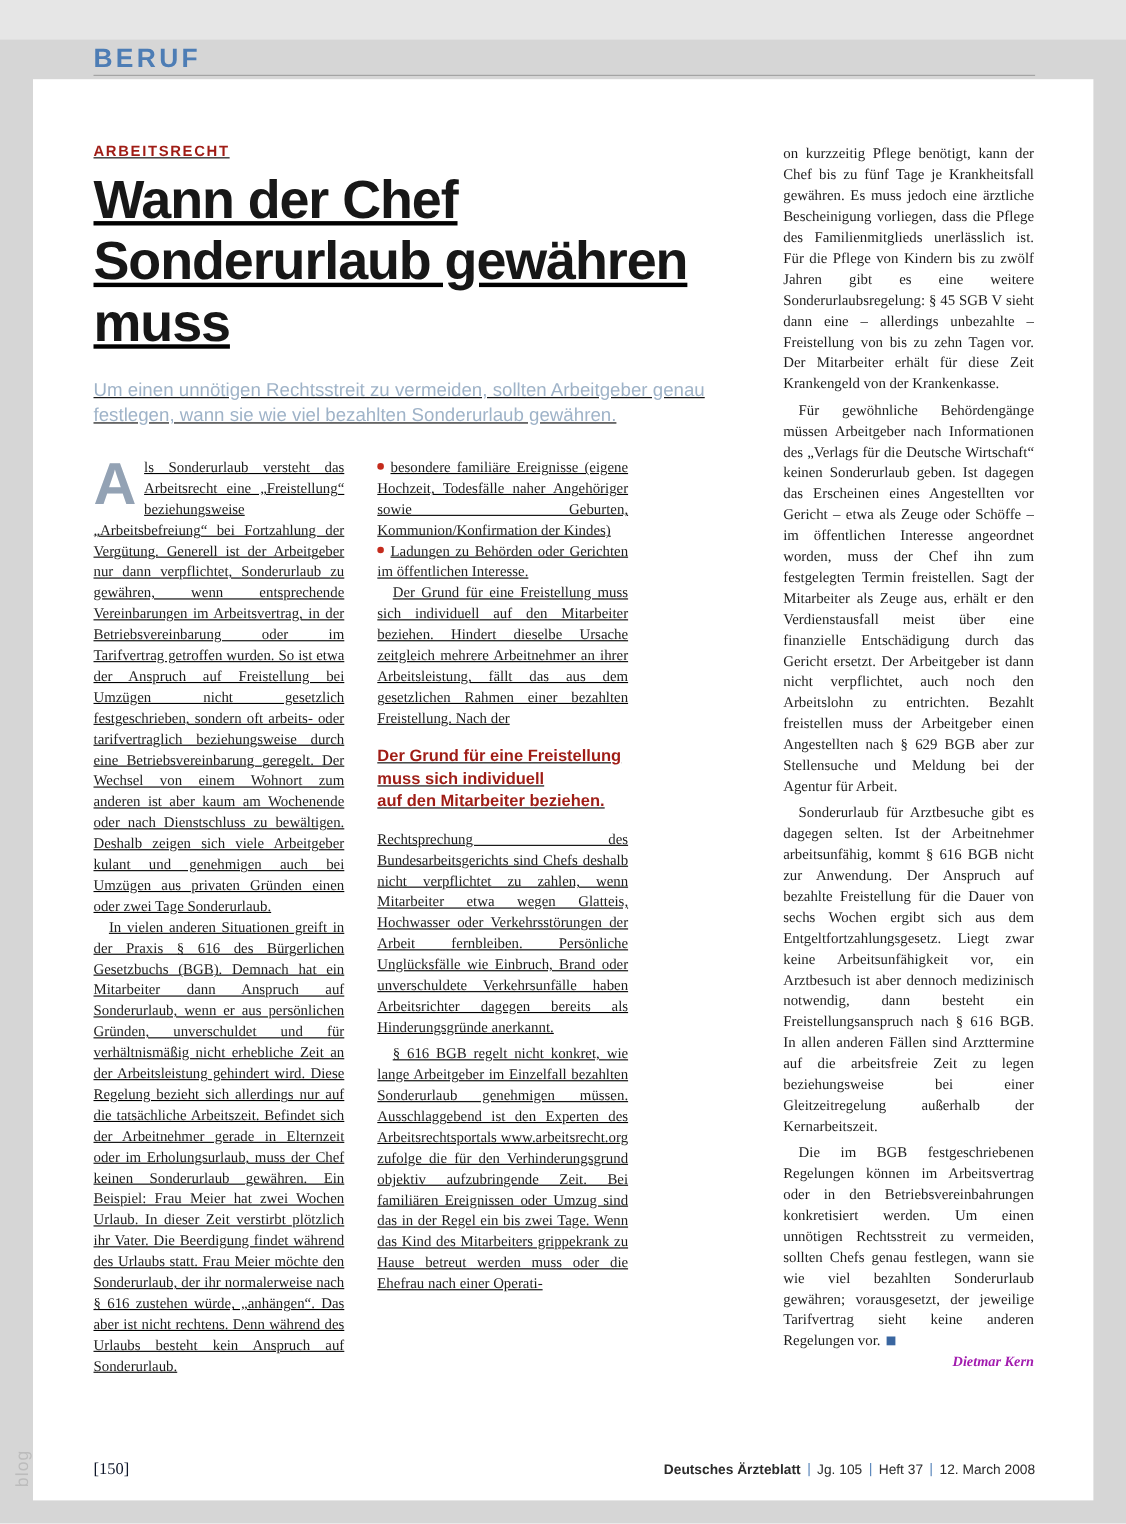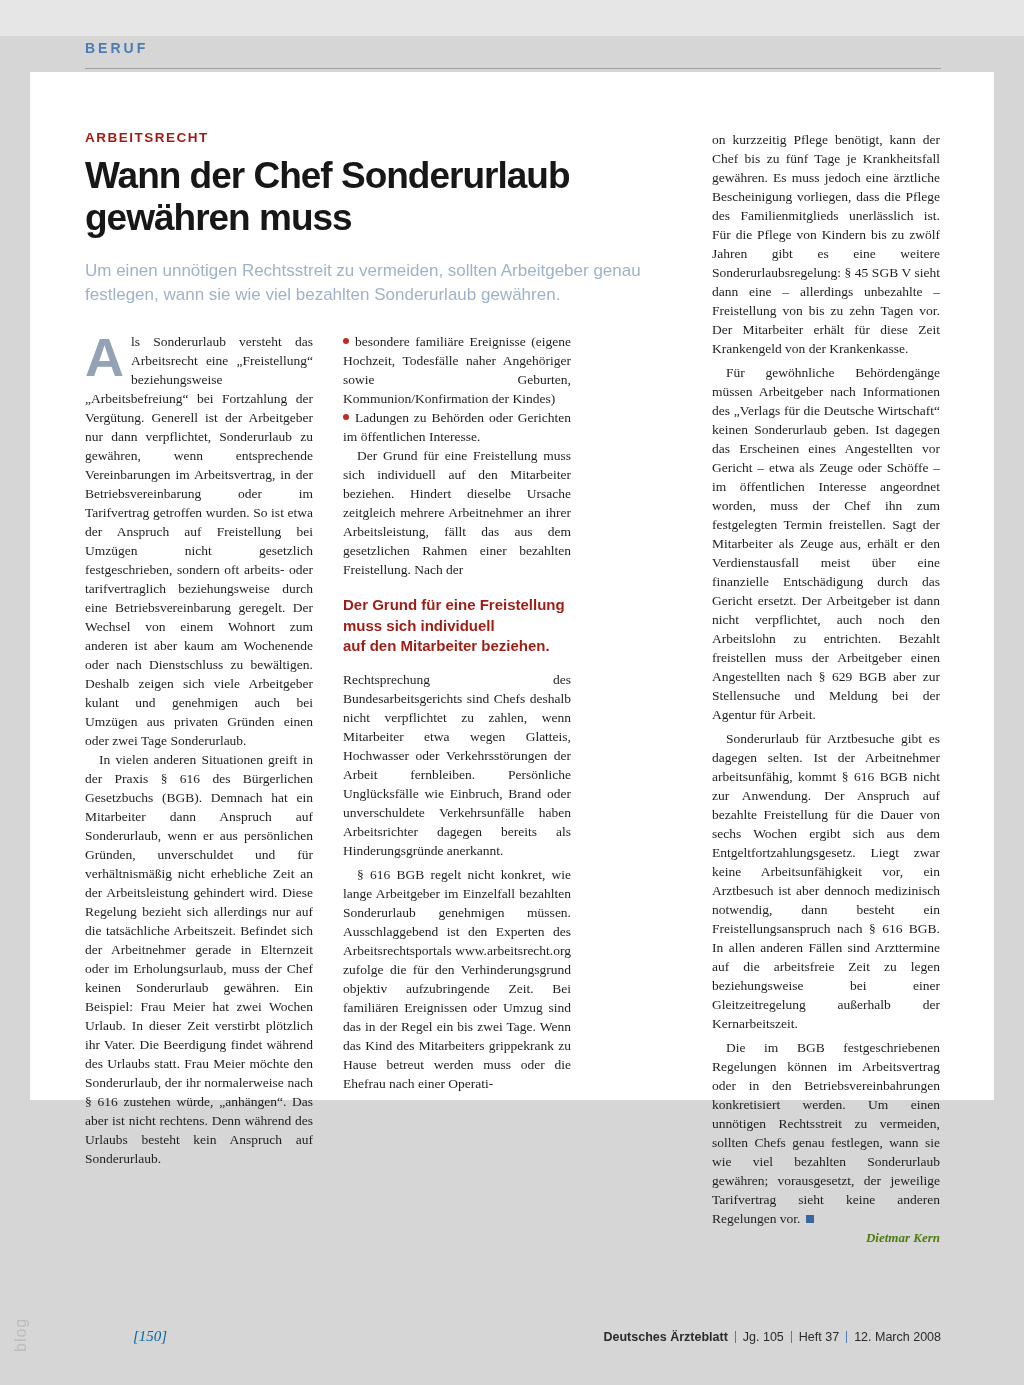--- a/index.html
+++ b/index.html
@@ -7,38 +7,38 @@
   body {
     position:relative;
     background:#d6d6d6;
     font-family:"Liberation Serif", serif;
     overflow:hidden;
   }
   .strip { position:absolute; top:0; left:0; width:1024px; height:36px; background:#e6e6e6; }
   .masthead-text {
     position:absolute; top:40px; left:85px;
     font-family:"Liberation Sans", sans-serif; font-weight:bold;
-    font-size:14px; letter-spacing:3px;
+    font-size:24px; letter-spacing:3px;
     color:var(--accent-blue,#4d7db5);
   }
   .masthead-rule { position:absolute; top:68px; left:85px; width:856px; height:1px; background:#9f9f9f; }
   .page {
-    position:absolute; top:72px; left:30px; width:964px; height:1028px;
-    background:#ffffff; padding:58px 54px 0 55px;
+    position:absolute; top:72px; left:30px; width:964px; height:1292px;
+    background:#ffffff; padding:58px 54px 0 55px;text-decoration:underline;
   }
   .content { position:relative; width:855px; }
   .article-header { width:600px; }
   .kicker {
     font-family:"Liberation Sans", sans-serif; font-weight:bold;
     font-size:13.5px; letter-spacing:1.5px;
     color:var(--accent-red,#9f1c15);
   }
   .headline {
     font-family:"Liberation Sans", sans-serif; font-weight:bold;
-    font-size:37px; line-height:1.14; letter-spacing:-1px;
+    font-size:49px; line-height:1.14; letter-spacing:-1px;
     color:#171717; margin:10px 0 16px 0;
   }
   .deck {
     font-family:"Liberation Sans", sans-serif;
     font-size:17px; line-height:1.38;
     color:var(--deck-gray,#9fb3c8);
     margin-bottom:26px;
     margin-top:20px;
   }
   .cols { display:flex; gap:30px; width:486px; }
@@ -59,31 +59,31 @@
   }
   .pullquote {
     font-family:"Liberation Sans", sans-serif; font-weight:bold;
     font-size:15px; line-height:1.35;
     color:var(--accent-red,#9f1c15);
     margin:16px 0 14px 0; width:300px; white-space:nowrap;
   }
   .col3 { position:absolute; top:0; left:627px; }
   .author {
     text-align:right; font-style:italic; font-weight:bold;
-    font-size:13px; margin-top:5px; color:#4d7c0f;
+    font-size:13px; margin-top:5px; color:#a21caf;
   }
   .endmark {
     display:inline-block; width:8px; height:8px;
     background:var(--endmark-blue,#3a66a0); margin-left:6px;
   }
   .footer {
     position:absolute; left:85px; top:1328px; width:856px;
     display:flex; justify-content:space-between; align-items:baseline;
   }
-  .pageno { font-style:italic; font-size:15px; color:#0369a1;margin-left:48px; }
+  .pageno { font-size:15px; color:#0f172a; }
   .journal-line { font-family:"Liberation Sans", sans-serif; font-size:12.5px; color:#2b2b2b; }
   .jname { font-weight:bold;padding-left:16px; }
   .sep {
     display:inline-block; width:1px; height:12px;
     background:var(--accent-blue,#4d7db5);
     margin:0 7px; vertical-align:-2px;
   }
   .watermark {
     position:absolute; left:12px; top:1352px;
     transform:rotate(-90deg); transform-origin:0 0;

